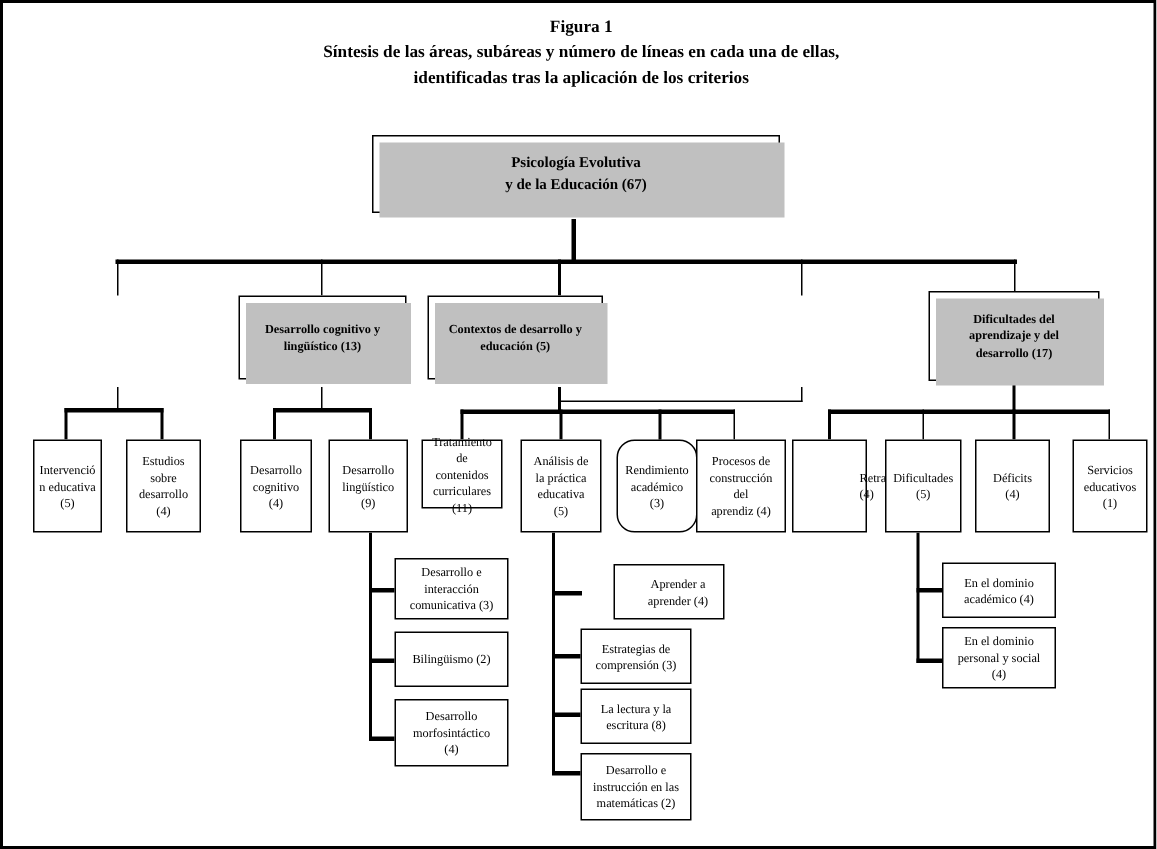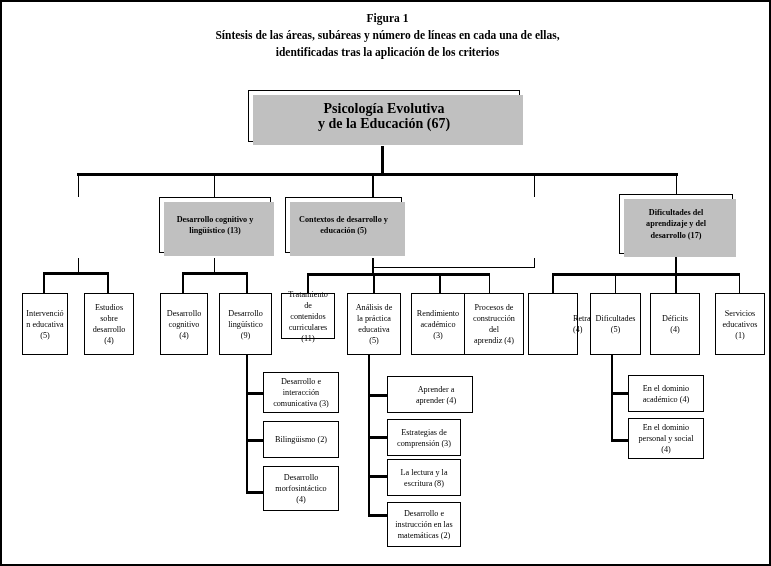--- a/index.html
+++ b/index.html
@@ -51,21 +51,21 @@
   .shadow::after{
     content:"";
     position:absolute;
     left:4px; top:4px;
     width:100%; height:100%;
     background:#c0c0c0;
     z-index:-1;
   }
   .lvl1{
     font-weight:bold;
-    font-size:14px;
+    font-size:10px;
     line-height:15px;
   }
   .lvl2{
     font-weight:bold;
     font-size:8.2px;
     line-height:11.5px;
   }
   .lvl3{
     font-weight:normal;
     font-size:8.2px;
@@ -189,21 +189,21 @@
 contenidos
 curriculares
 (11)</span>
   </div>
   <div class="node lvl3" style="left:345px;top:291px;width:54px;height:62px;">
     <span class="txt">Análisis de
 la práctica
 educativa
 (5)</span>
   </div>
-  <div class="node lvl3" style="left:409px;top:291px;width:54px;height:62px;">
+  <div class="node lvl3" style="left:409px;top:291px;width:54px;height:62px;border-radius:12px;">
     <span class="txt">Rendimiento
 académico
 (3)</span>
   </div>
   <div class="node lvl3" style="left:462px;top:291px;width:60px;height:62px;">
     <span class="txt">Procesos de
 construcción
 del
 aprendiz (4)</span>
   </div>
@@ -244,21 +244,21 @@
 morfosintáctico
 (4)</span>
   </div>
 
   <div class="ln thick-v" style="left:366px;top:353px;height:161px;"></div>
   <div class="ln thick-h" style="left:366px;top:392px;width:20px;height:3px;"></div>
   <div class="ln thick-h" style="left:366px;top:434px;width:20px;height:3px;"></div>
   <div class="ln thick-h" style="left:366px;top:473px;width:20px;height:3px;"></div>
   <div class="ln thick-h" style="left:366px;top:512px;width:20px;height:3px;"></div>
 
-  <div class="node lvl4" style="left:385px;top:374px;width:86px;height:37px;padding-left:12px;">
+  <div class="node lvl4" style="left:407px;top:374px;width:74px;height:37px;padding-left:12px;">
     <span class="txt">Aprender a
 aprender (4)</span>
   </div>
   <div class="node lvl4" style="left:385px;top:417px;width:74px;height:37px;">
     <span class="txt">Estrategias de
 comprensión (3)</span>
   </div>
   <div class="node lvl4" style="left:385px;top:457px;width:74px;height:37px;">
     <span class="txt">La lectura y la
 escritura (8)</span>

